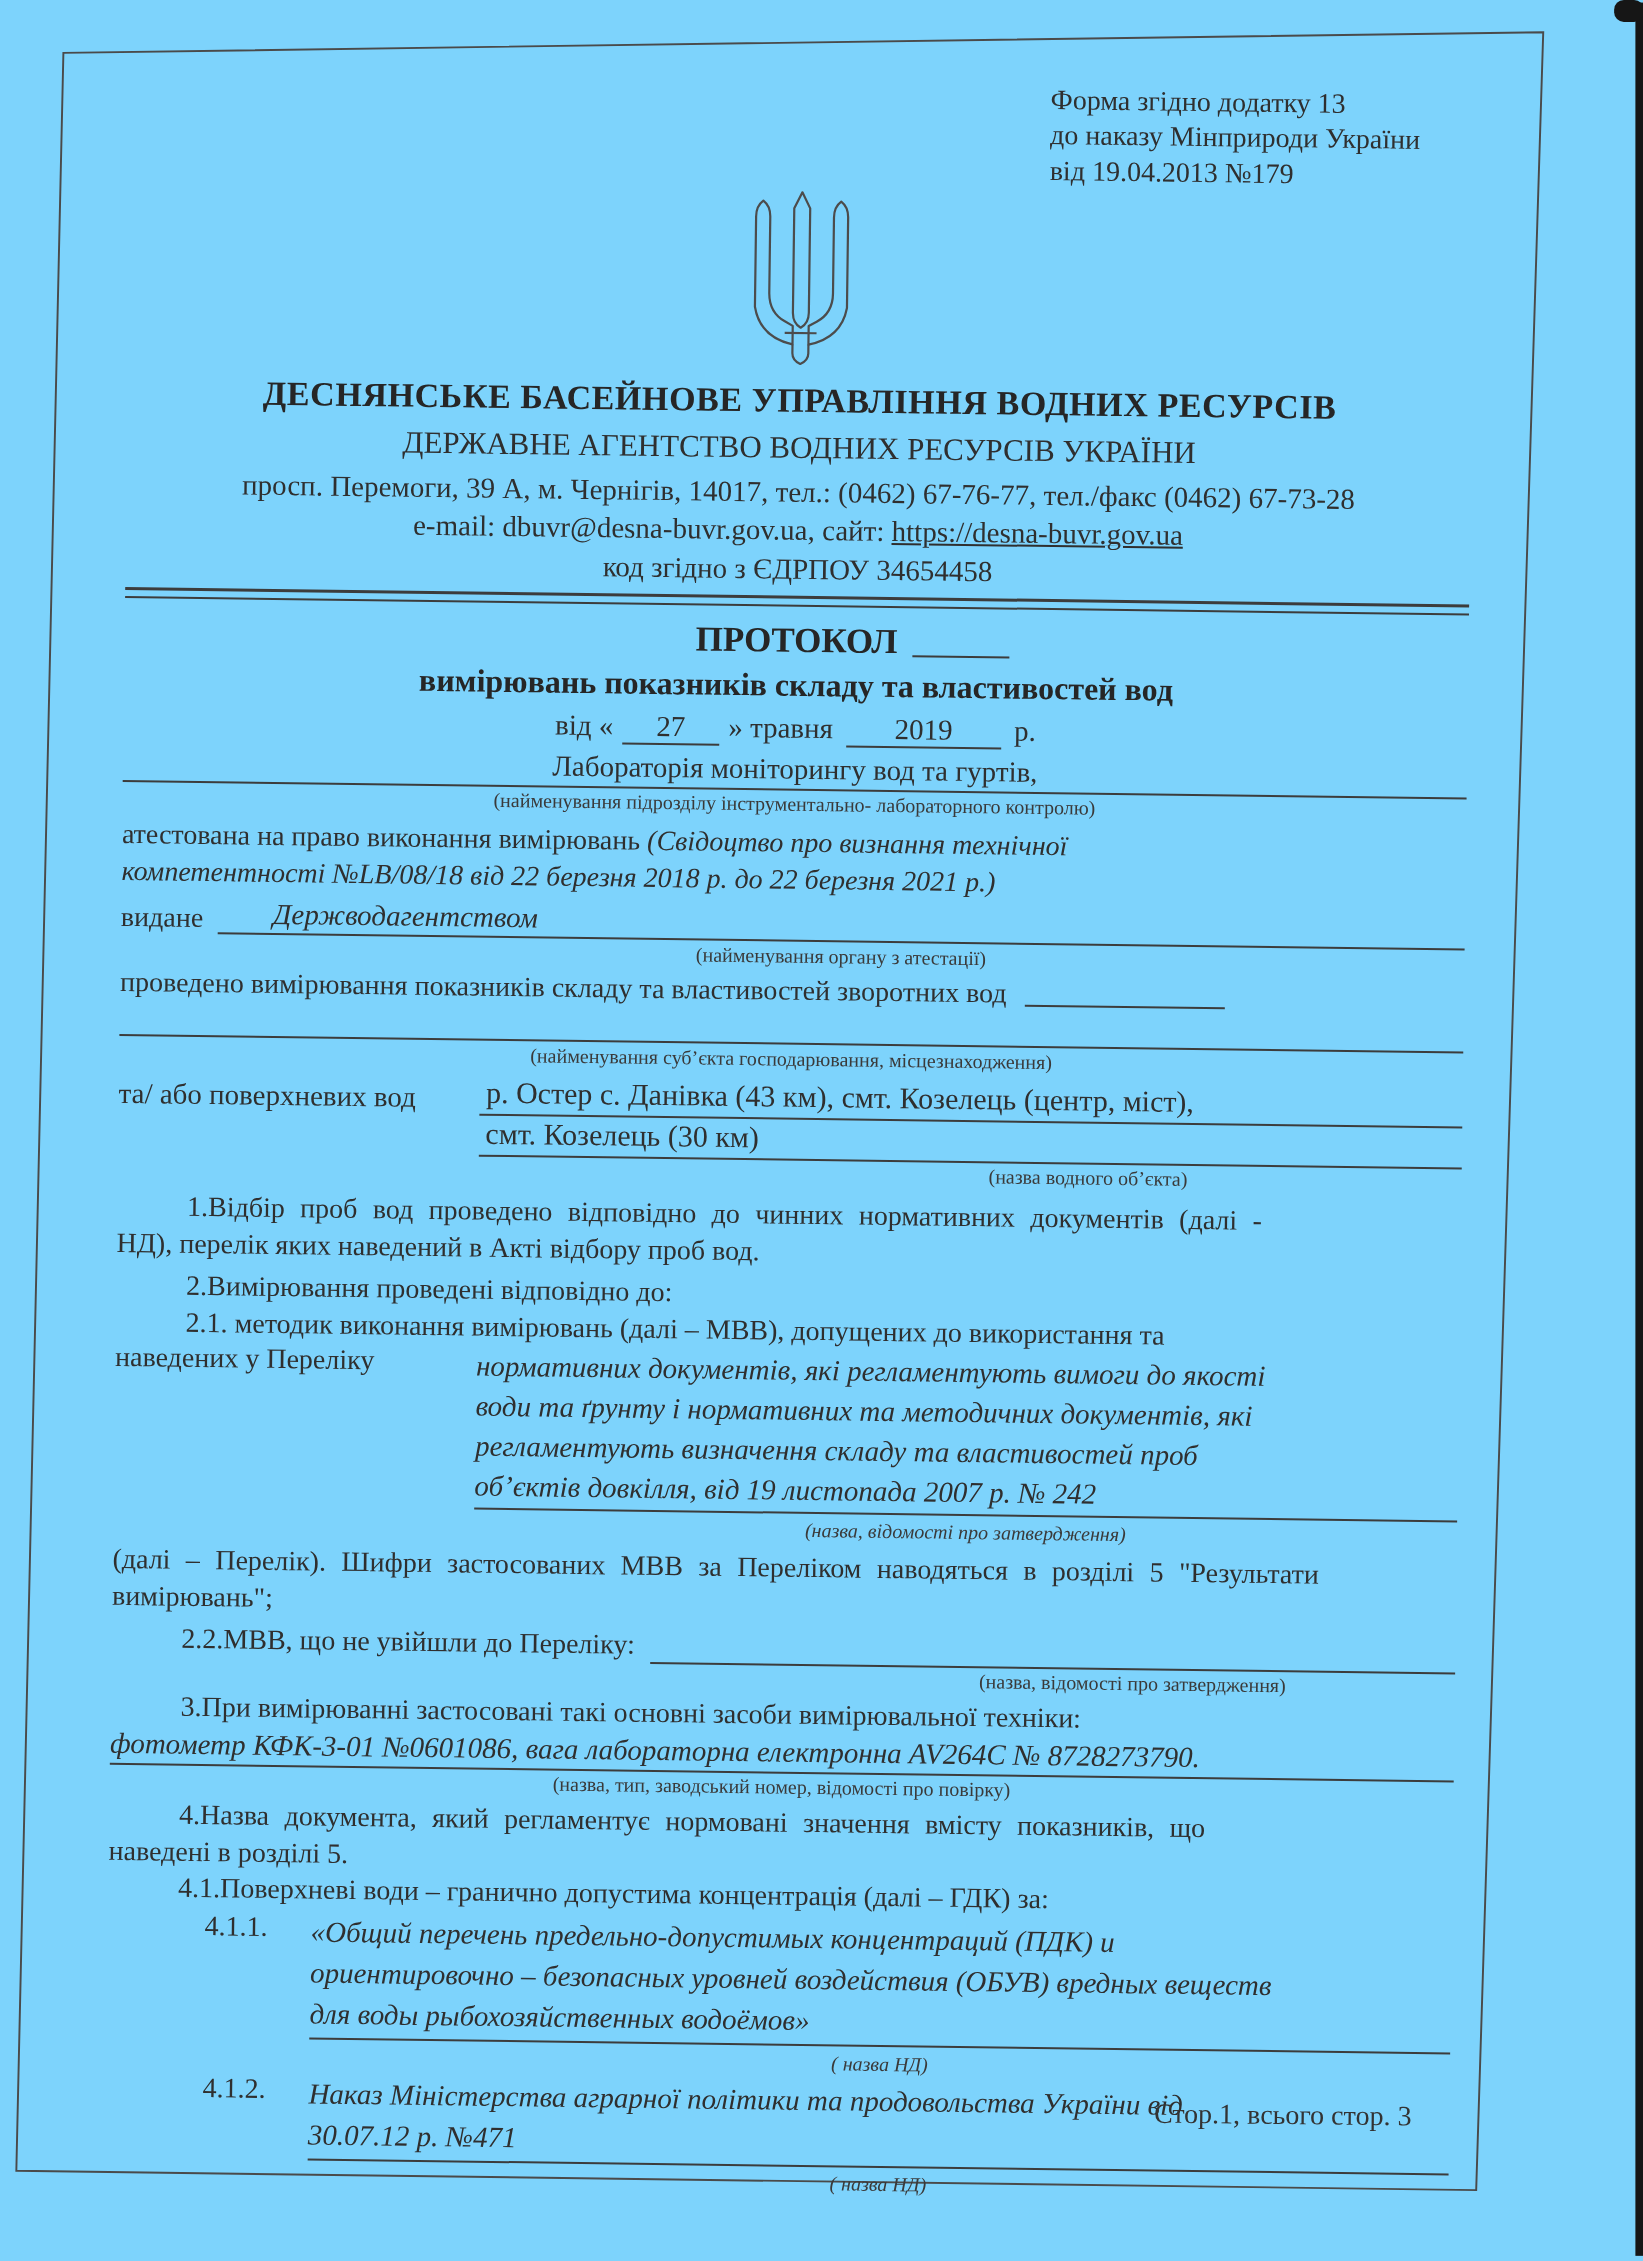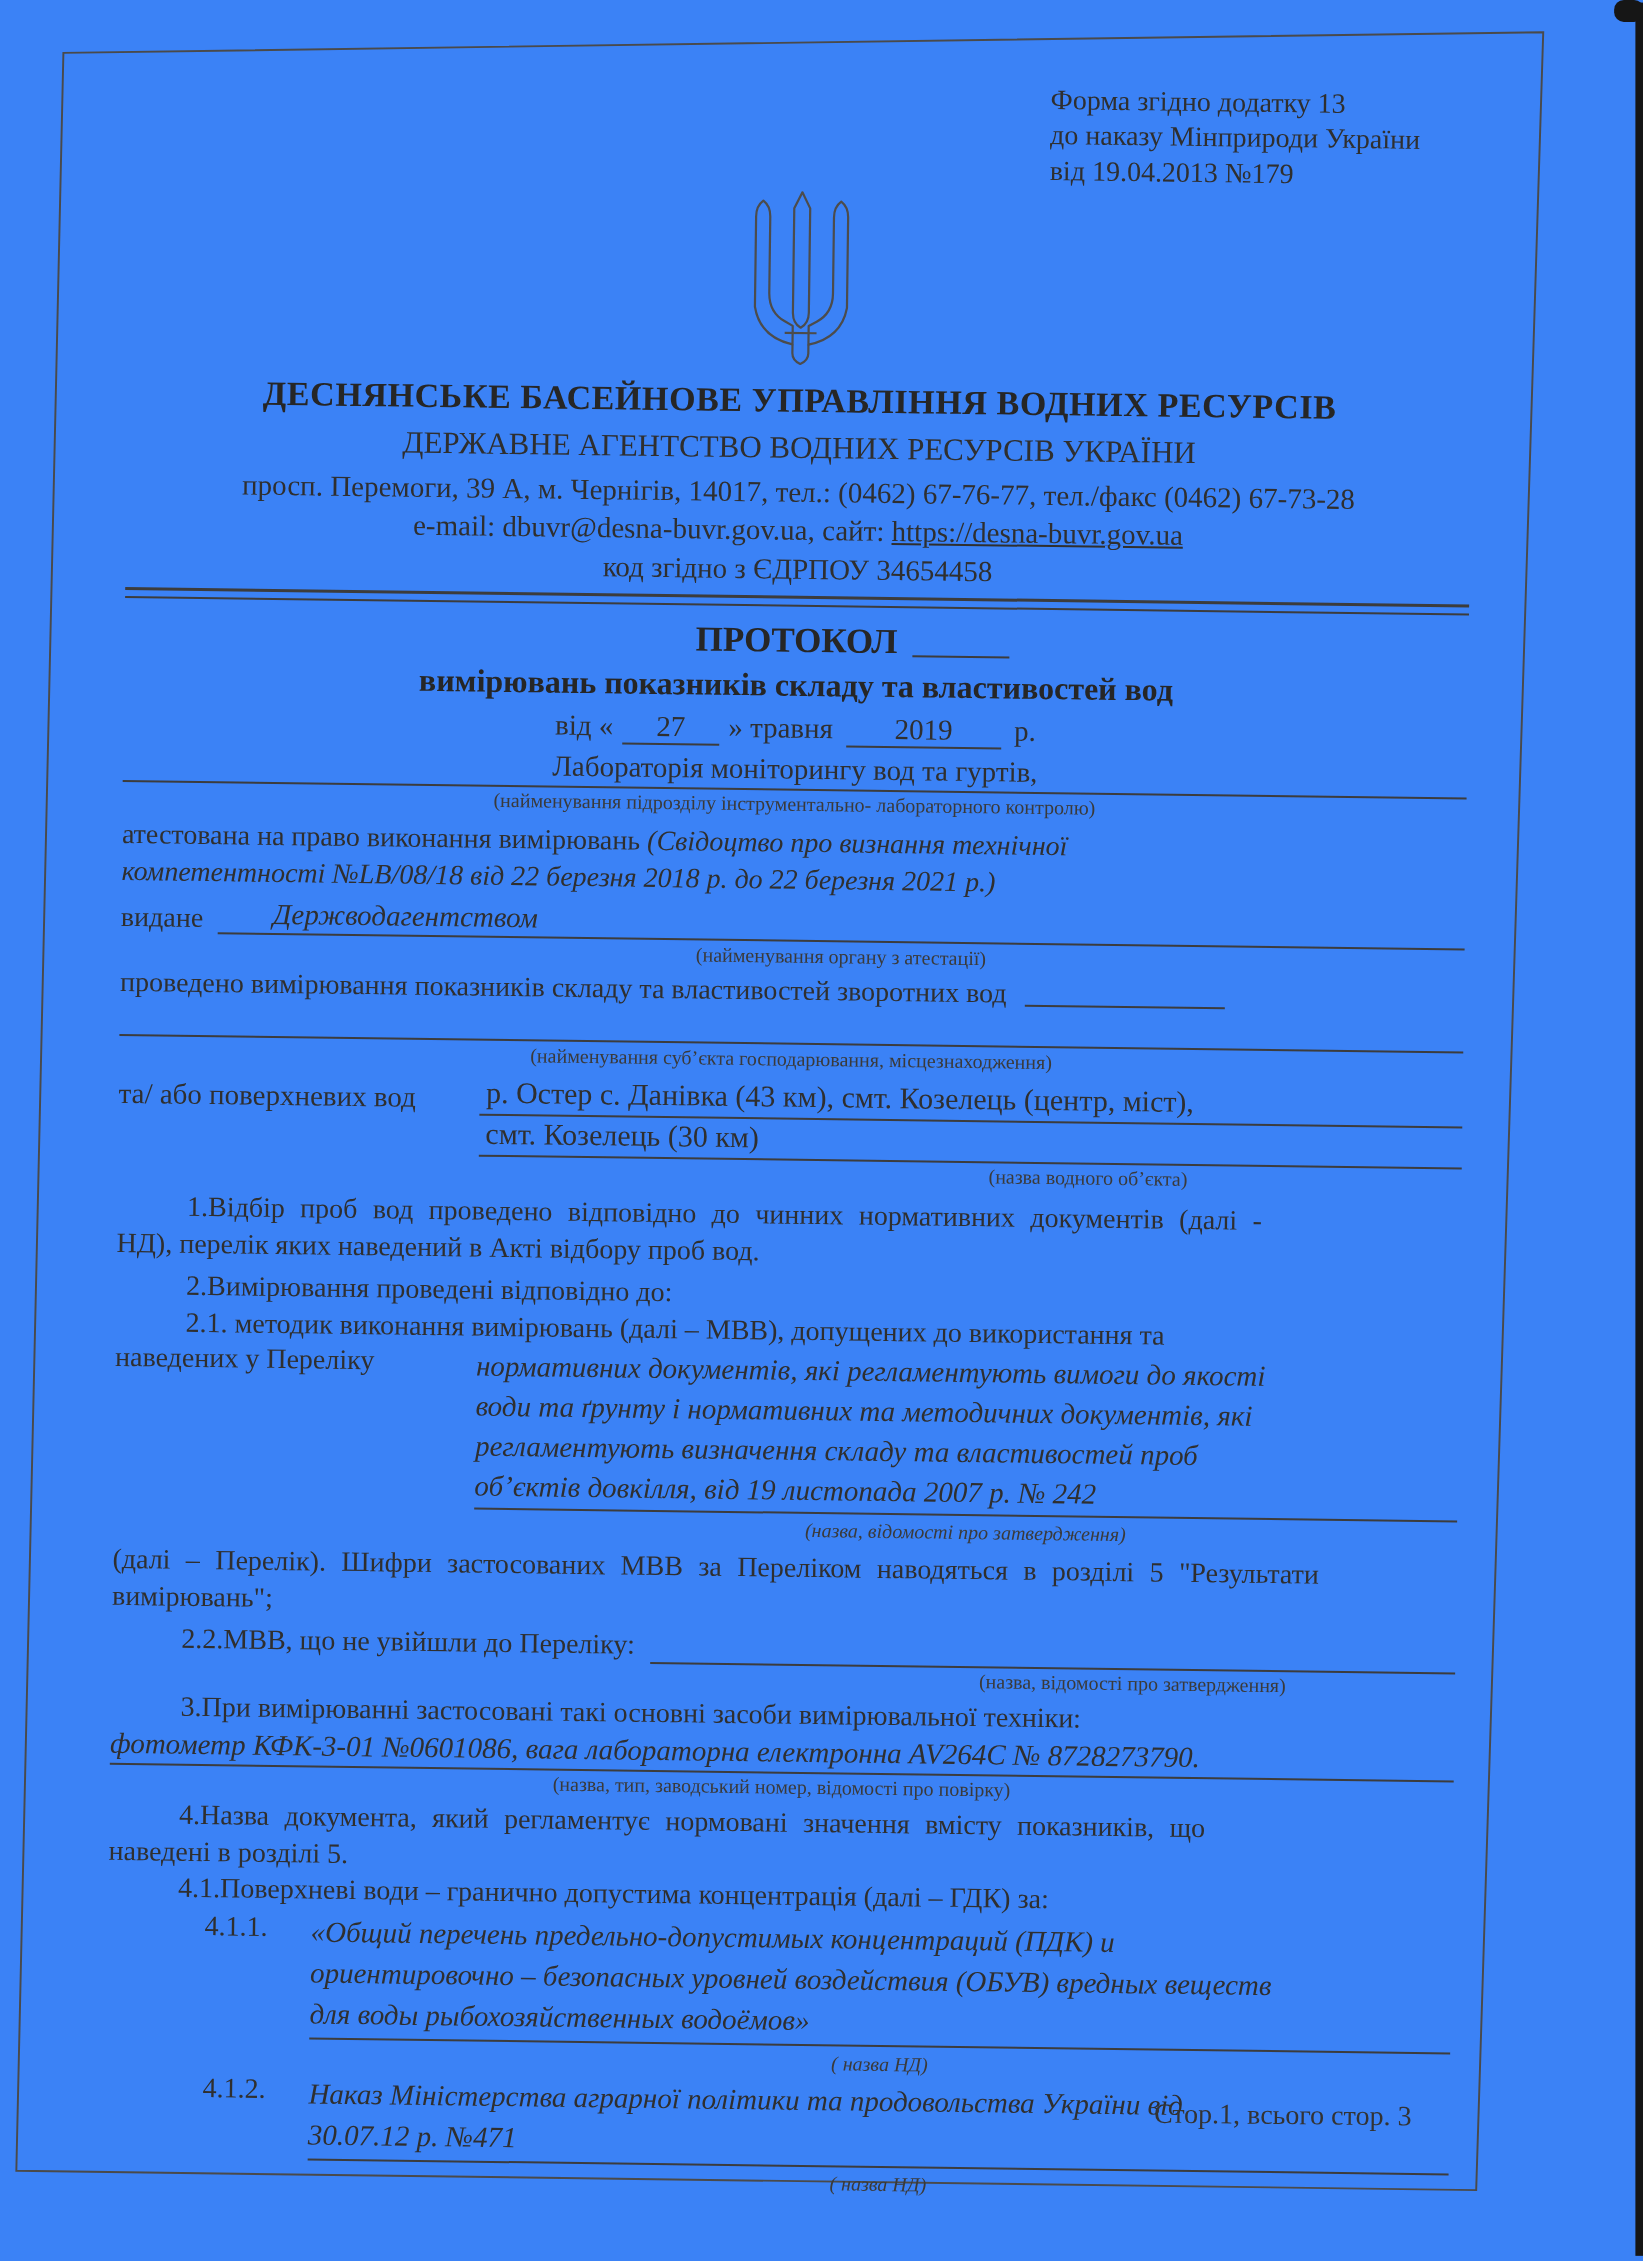--- a/index.html
+++ b/index.html
@@ -1,17 +1,17 @@
 <!DOCTYPE html>
 <html style="font-size:10.3px"><head>
 <meta charset="utf-8">
 <style>
   html,body { margin:0; padding:0; background:#e8e8e8; }
   .scan {
-    position:relative; width:1644px; height:2261px; background:#3b82f6;
+    position:relative; width:1644px; height:2261px; background:#7dd3fc;
     overflow:hidden; font-family:"Liberation Serif", serif; color:#2f2f2f;
   }
   .frame-svg { position:absolute; left:0; top:0; width:1644px; height:2261px; z-index:0; }
   .content {
     position:absolute; left:132px; top:70px; width:1344px;
     transform:rotate(0.75deg); transform-origin:0 0; z-index:1;
   }
   .form-note { margin-left:auto; width:425px; font-size:28px; line-height:1.26; }
   .emblem { width:126px; margin:3.9px auto 0; }
   .org { margin-top:14px; text-align:center; font-size:34px; font-weight:bold; color:#262626; letter-spacing:0.6px; }

